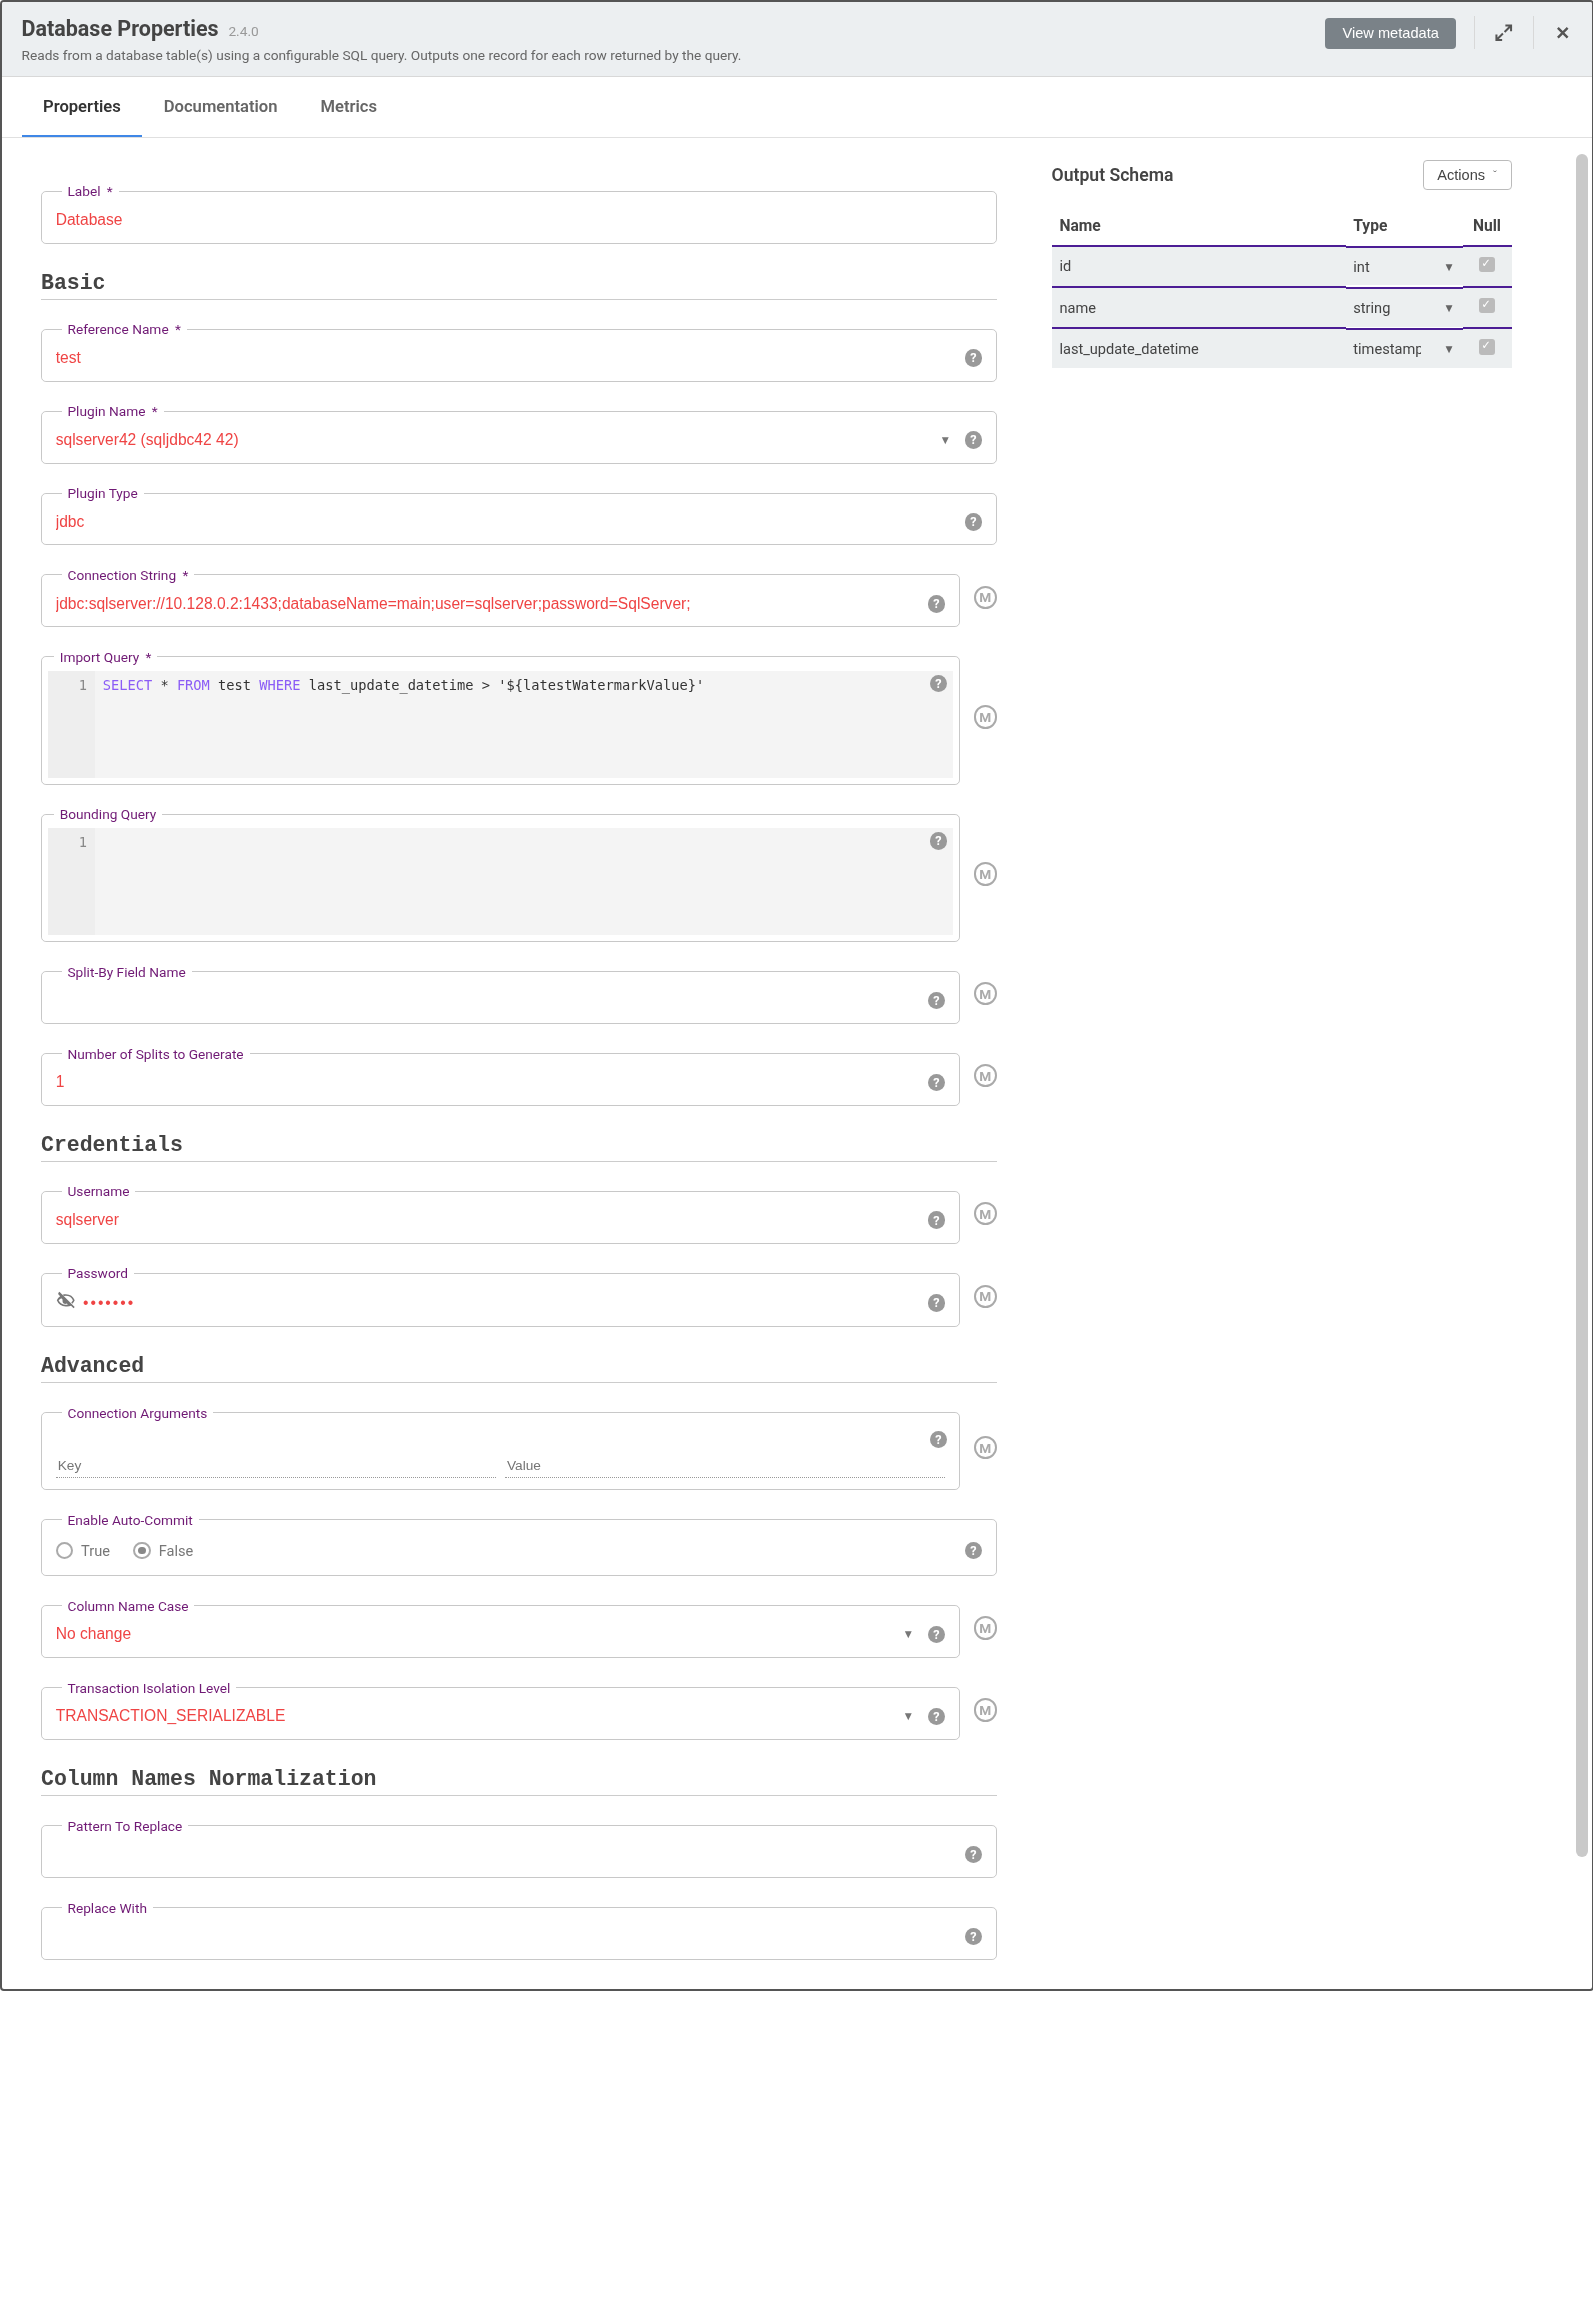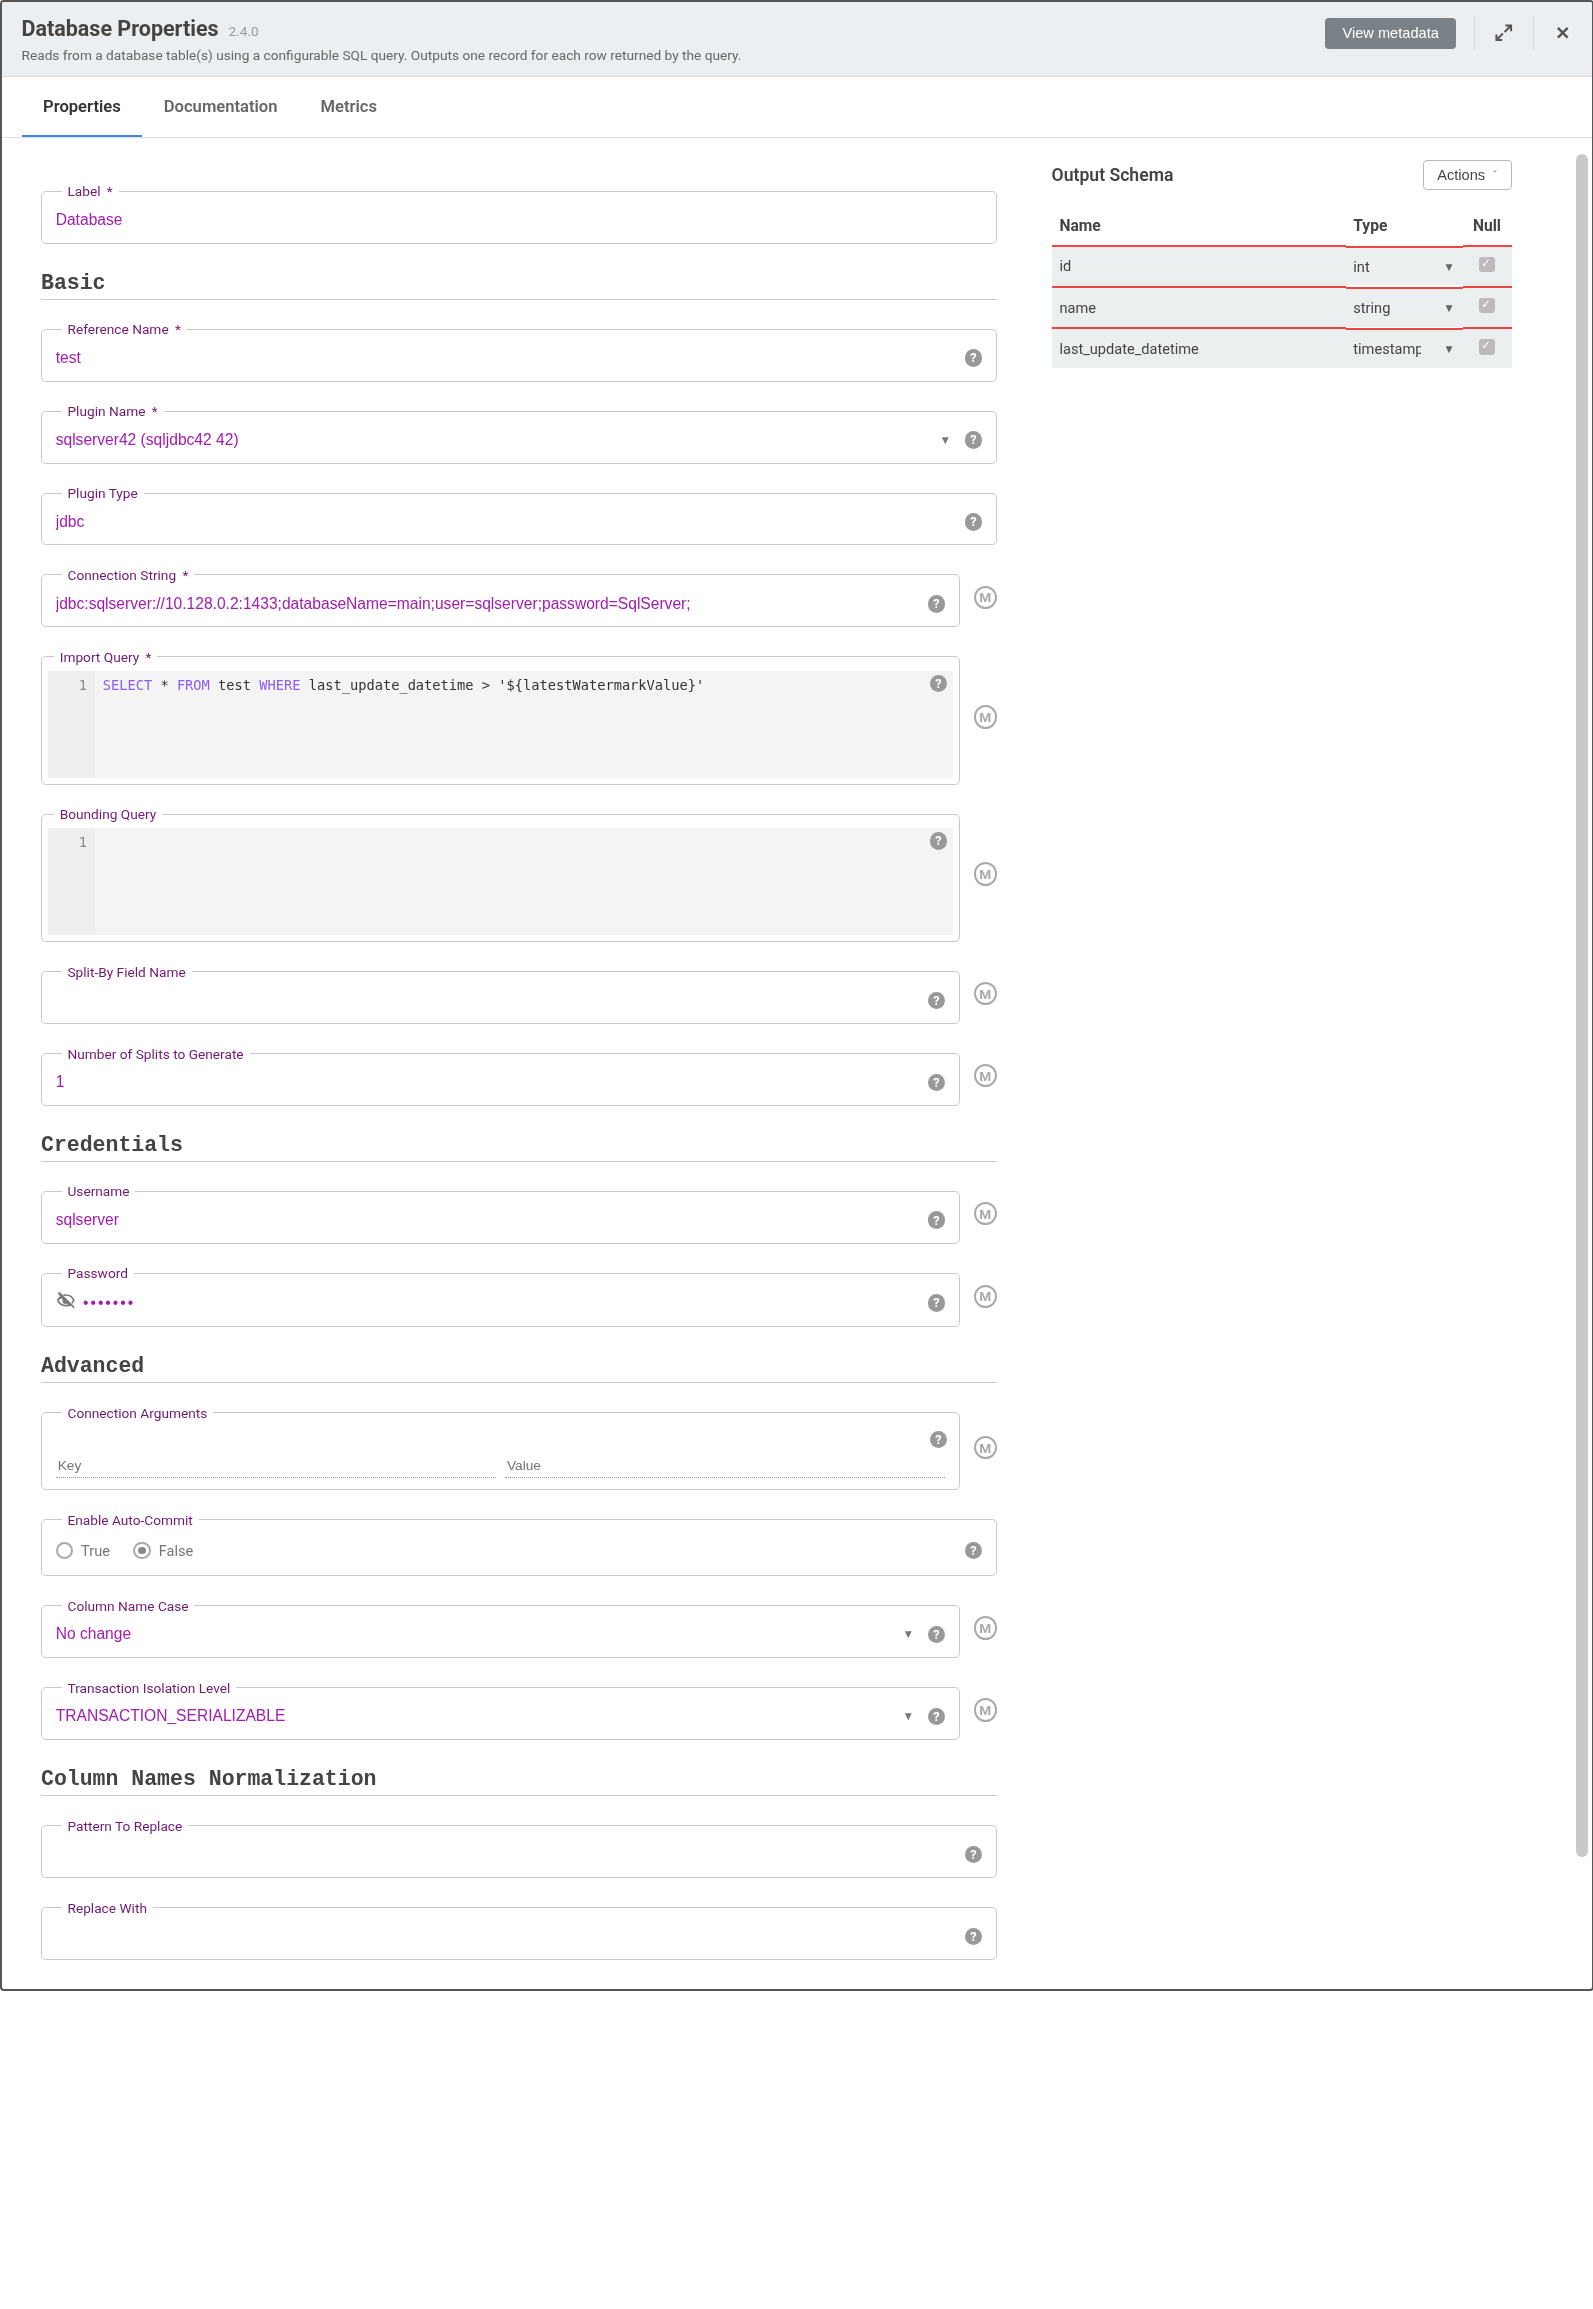--- a/index.html
+++ b/index.html
@@ -99,21 +99,21 @@
   padding: 0 5.9px;
   margin-left: 5.9px;
 }
 fieldset.field legend .req { margin-left: 2.9px; }
 .field-row { display: flex; align-items: center; gap: 7.8px; }
 .field-input {
   border: none;
   outline: none;
   width: 100%;
   font-size: 15.6px;
-  color: #a21caf;
+  color: #ef4444;
   background: transparent;
   padding: 2px 0;
 }
 .field-row-outer { display:flex; align-items:center; gap: 13.7px; margin-top: 21.5px; }
 .field-row-outer fieldset.field { margin-top:0; flex:1; }
 .select-field { display:flex; align-items:center; }
 .select-caret { color:#777; font-size:11.7px; margin-right: 5.9px; }
 .help-icon {
   width: 17.6px; height: 17.6px; border-radius: 50%; background:#999;
   color:#fff; display:inline-flex; align-items:center; justify-content:center;
@@ -153,21 +153,21 @@
 .eye-icon { color:#777; font-size:17.6px; cursor:pointer; }
 .schema-header { display:flex; align-items:center; justify-content:space-between; margin-bottom:17.6px; }
 .schema-title { font-size:17.6px; font-weight:600; color:#444; }
 .actions-btn {
   border:1px solid #bbb; background:#fff; border-radius:3.9px;
   padding:5.9px 13.7px; font-size:14.6px; cursor:pointer;
   display:flex; align-items:center; gap:7.8px; color:#444;
 }
 .schema-table { width:100%; border-collapse:collapse; margin-top:5.9px; }
 .schema-table th { text-align:left; font-size:15.6px; font-weight:700; color:#444; padding:9.8px 7.8px; }
-.schema-table td { font-size:14.6px; color:#444; padding:9.8px 7.8px; background:#eceff0; border-top:2px solid #ef4444; }
+.schema-table td { font-size:14.6px; color:#444; padding:9.8px 7.8px; background:#eceff0; border-top:2px solid #4c1d95; }
 .schema-table td.type-cell { display:flex; align-items:center; justify-content:space-between; }
 .schema-cb { width:15.6px; height:15.6px; display:inline-block; background:#bbb; border-radius:2.9px; position:relative; }
 .schema-cb::after{ content:'✓'; color:#fff; font-size:11.7px; position:absolute; left:2px; top:-1px; }
 .scrollbar-track {
   position:absolute; right:3.9px; top:0; bottom:0; width:11.7px;
 }
 .scrollbar-thumb {
   position:absolute; top:15.6px; width:11.7px; height:92%;
   background:#c9c9c9; border-radius:5.9px;
 }

